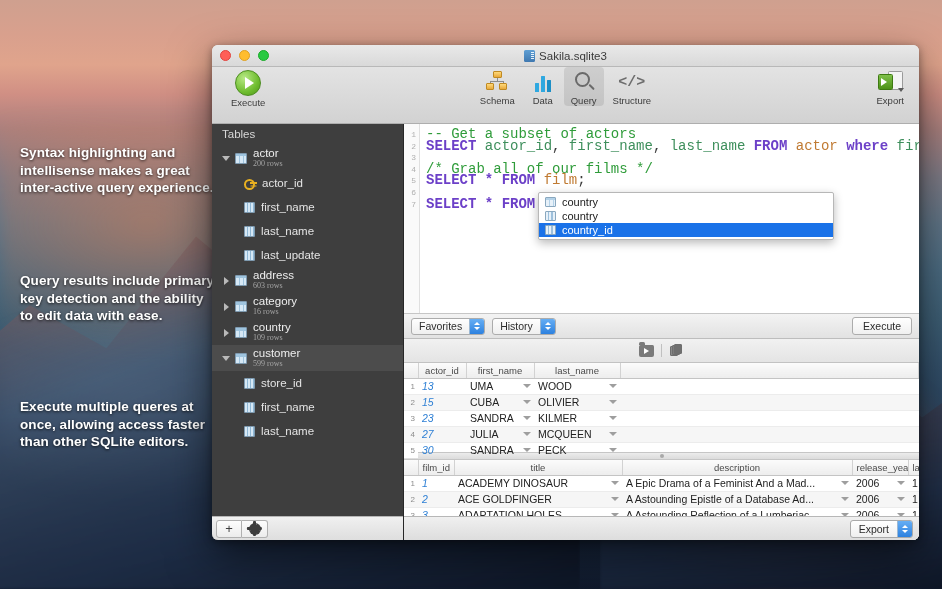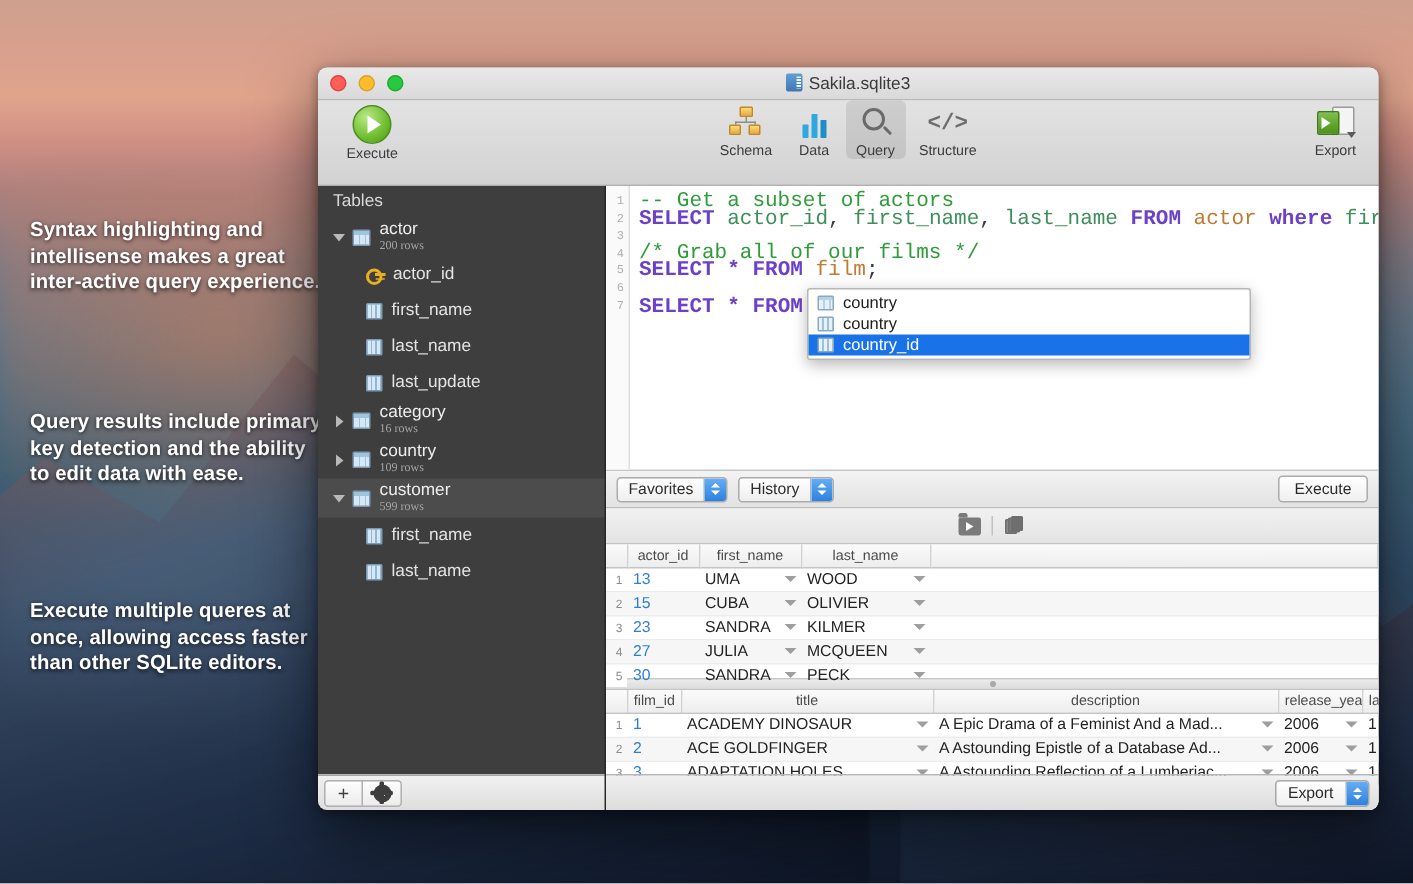--- a/index.html
+++ b/index.html
@@ -456,21 +456,21 @@
   table.grid td {
     border-bottom: 1px solid #ececec; height: 16px; padding: 0 4px;
     color: #222; white-space: nowrap; overflow: hidden; position: relative;
   }
   table.grid tr:nth-child(even) td { background: #f6f6f6; }
   table.grid td.rownum {
     width: 14px; text-align: right; padding-right: 3px;
     font-size: 8px; color: #8c8c8c; background: #ffffff;
   }
   table.grid tr:nth-child(even) td.rownum { background: #f6f6f6; }
-  table.grid td.pk { color: #2d7fd4; }
+  table.grid td.pk { color: #2d7fd4; font-style: italic; }
   td .cell-caret {
     position: absolute; right: 3px; top: 50%; margin-top: -2px;
     width: 0; height: 0;
     border-left: 4px solid transparent; border-right: 4px solid transparent;
     border-top: 4px solid #9e9e9e;
   }
   .cell-flex { display: flex; align-items: center; height: 100%; }
 
   
   .statusbar {
@@ -607,39 +607,51 @@
               <span class="col-name">last_name</span>
             </div>
             <div class="tree-row indent">
               <span class="col-icon"></span>
               <span class="col-name">last_update</span>
             </div>
             <div class="tree-row table-row">
               <span class="twisty"></span>
               <span class="tbl-icon"></span>
               <span class="tbl-meta">
+                <span class="tbl-name">address</span>
+                <span class="tbl-rows">603 rows</span>
+              </span>
+            </div>
+            <div class="tree-row table-row">
+              <span class="twisty"></span>
+              <span class="tbl-icon"></span>
+              <span class="tbl-meta">
                 <span class="tbl-name">category</span>
                 <span class="tbl-rows">16 rows</span>
               </span>
             </div>
             <div class="tree-row table-row">
               <span class="twisty"></span>
               <span class="tbl-icon"></span>
               <span class="tbl-meta">
                 <span class="tbl-name">country</span>
                 <span class="tbl-rows">109 rows</span>
               </span>
             </div>
             <div class="tree-row table-row selected">
               <span class="twisty open"></span>
               <span class="tbl-icon"></span>
               <span class="tbl-meta">
                 <span class="tbl-name">customer</span>
                 <span class="tbl-rows">599 rows</span>
               </span>
+            </div>
+            <div class="tree-row indent">
+              <span class="col-icon"></span>
+              <span class="col-name">store_id</span>
             </div>
             <div class="tree-row indent">
               <span class="col-icon"></span>
               <span class="col-name">first_name</span>
             </div>
             <div class="tree-row indent">
               <span class="col-icon"></span>
               <span class="col-name">last_name</span>
             </div>
           </div>

